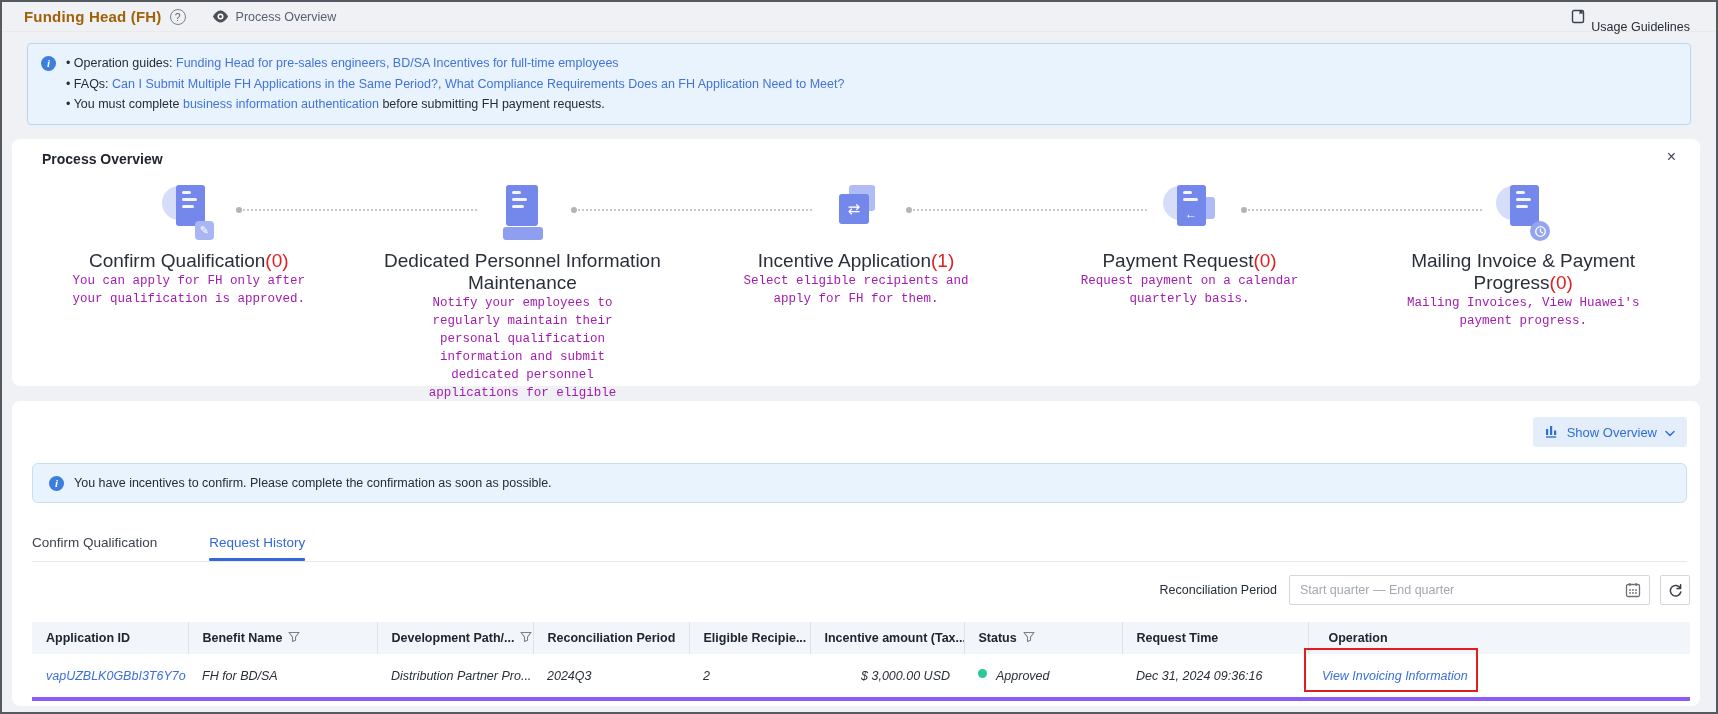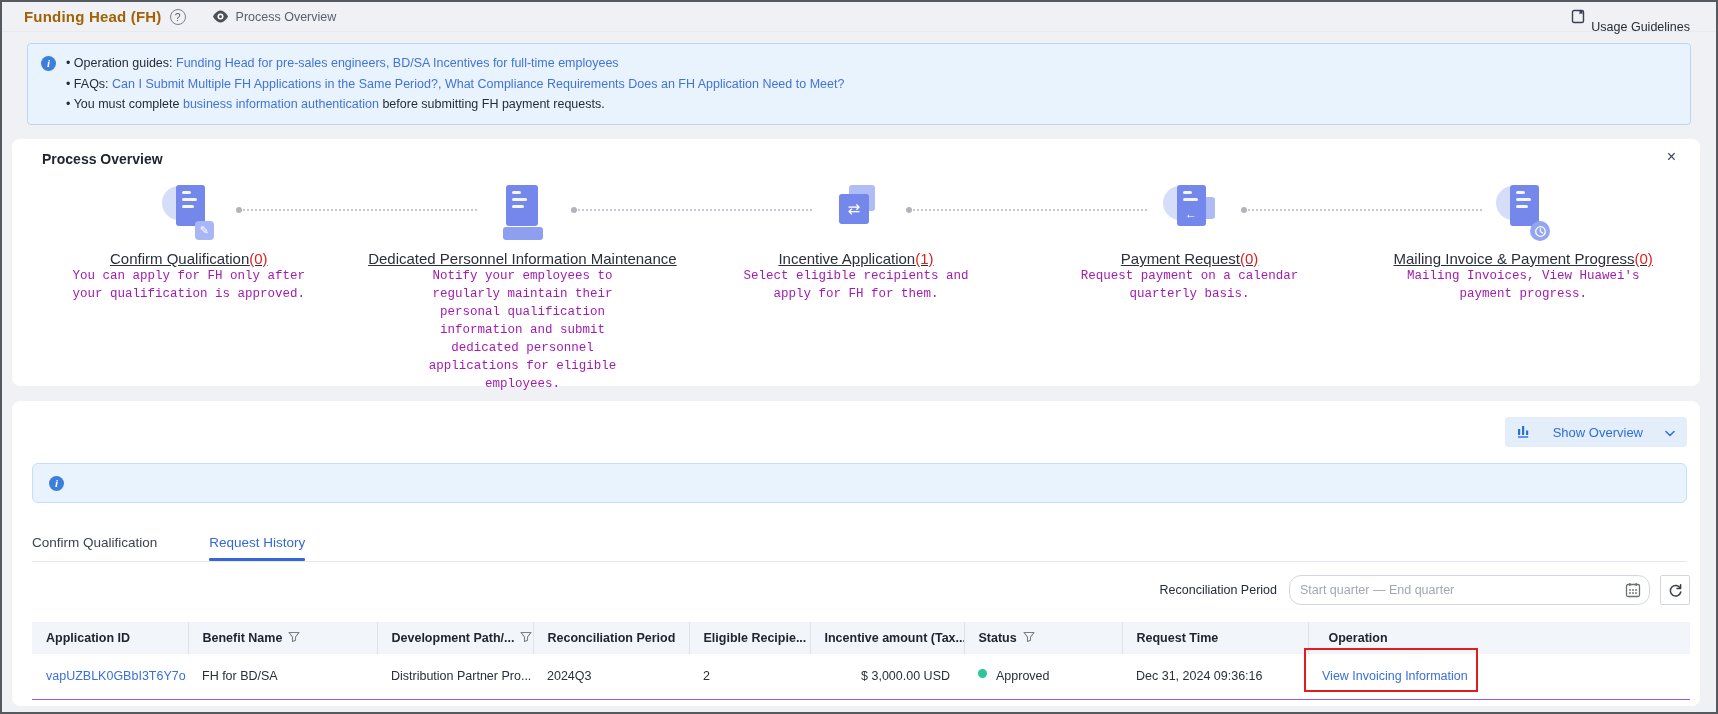--- a/index.html
+++ b/index.html
@@ -43,53 +43,53 @@
   .doc { position:absolute; left:18px; top:0; width:29px; height:41px; background:#7487ea; border-radius:3px; padding-top:6px; }
   .doc .ln { display:block; height:3px; background:#fff; opacity:.92; border-radius:2px; margin:0 0 4px 6px; }
   .ln.w1 { width:9px; } .ln.w2 { width:15px; } .ln.w3 { width:12px; }
   .badge { position:absolute; right:6px; bottom:-3px; width:19px; height:19px; background:#a8b6f4; border-radius:4px; color:#fff; font-size:11px; line-height:19px; text-align:center; }
   .badge-round { position:absolute; right:4px; bottom:-4px; width:20px; height:20px; background:#93a4f1; border-radius:50%; display:flex; align-items:center; justify-content:center; }
   .tray { position:absolute; left:12px; bottom:-3px; width:40px; height:13px; background:#8e9ff0; border-radius:3px; }
   .sq-back { position:absolute; left:24px; top:0; width:26px; height:26px; background:#b0bdf5; border-radius:3px; }
   .sq-front { position:absolute; left:14px; top:9px; width:30px; height:30px; background:#7487ea; border-radius:3px; color:#fff; font-size:15px; line-height:30px; text-align:center; }
   .sq-side { position:absolute; right:6px; top:12px; width:22px; height:22px; background:#aebcf5; border-radius:3px; }
   .doc .arrow { display:block; color:#fff; font-size:12px; text-align:center; margin-top:6px; }
-  .step-title { font-size:15px; color:#2a2f3a; cursor:pointer;text-decoration:underline; }
+  .step-title { font-size:19px; color:#2a2f3a; cursor:pointer; }
   .step-count { color:#e02020; }
   .step-desc { font-size:12.5px; color:#a21caf; line-height:18px; max-width:236px; margin:0 auto 0;font-family:Liberation Mono, monospace; }
   .connector { position:absolute; top:24px; border-top:2px dotted #c7c9ce; height:0; }
   .connector::before { content:""; position:absolute; left:-3px; top:-4px; width:6px; height:6px; border-radius:50%; background:#b2b4b9; }
   .c1 { left:217px; width:238px; } .c2 { left:552px; width:238px; } .c3 { left:887px; width:238px; } .c4 { left:1222px; width:238px; }
 
   
-  .show-overview { position:absolute; top:16px; right:13px; height:30px; padding:0 12px; background:#e4eefb; border:none; border-radius:3px; color:#2e6ed8; font-size:13px; font-family:"Liberation Sans", sans-serif; display:flex; align-items:center; gap:22px; cursor:pointer; }
+  .show-overview { position:absolute; top:16px; right:13px; height:30px; padding:0 12px; background:#e4eefb; border:none; border-radius:3px; color:#2e6ed8; font-size:13px; font-family:"Liberation Sans", sans-serif; display:flex; align-items:center; gap:8px; cursor:pointer; }
   .notice { position:absolute; left:20px; top:62px; width:1655px; height:40px; background:#e9f3fd; border:1px solid #c6def6; border-radius:6px; display:flex; align-items:center; padding:0 16px; }
   .notice .info-ico { margin:0 10px 0 0; }
   .notice-text { font-size:12.5px; color:#252b3a; }
 
   .tabs { position:absolute; left:20px; top:122px; height:38px; display:flex; gap:52px; }
   .tab { font-size:13.5px; color:#3c4250; cursor:pointer; padding-top:12px; position:relative; }
   .tab.active { color:#3468d6;text-align:center; }
   .tab.active::after { content:""; position:absolute; left:0; right:0; bottom:0; height:3px; background:#3468d6; border-radius:1px; }
   .tabs-divider { position:absolute; left:20px; right:13px; top:160px; height:1px; background:#e7e8eb; }
 
   .filter-row { position:absolute; top:174px; right:10px; display:flex; align-items:center; }
   .filter-label { font-size:12.5px; color:#252b3a; margin-right:12px; }
   .range-input { position:relative; width:361px; height:30px; margin-right:10px; }
-  .range-input input { width:100%; height:100%; border:1px solid #d3d6dd; border-radius:12px; padding:0 34px 0 10px; font-size:12.5px; color:#333; font-family:"Liberation Sans", sans-serif; background:#fff; }
+  .range-input input { width:100%; height:100%; border:1px solid #d3d6dd; border-radius:2px; padding:0 34px 0 10px; font-size:12.5px; color:#333; font-family:"Liberation Sans", sans-serif; background:#fff; }
   .range-input input::placeholder { color:#a2a7b1; }
   .cal-ico { position:absolute; right:9px; top:7px; cursor:pointer; }
   .refresh-btn { width:30px; height:30px; background:#fff; border:1px solid #d3d6dd; border-radius:2px; display:flex; align-items:center; justify-content:center; cursor:pointer; }
 
   
   table.grid { position:absolute; left:20px; top:221px; width:1658px; border-collapse:collapse; table-layout:fixed; }
   .grid th { height:32px; background:#f2f5fa; font-size:12.5px; font-weight:bold; color:#20252f; text-align:left; padding:0 8px 0 14px; border-right:1px solid #dfe2e8; white-space:nowrap; overflow:hidden; }
   .grid th:last-child { border-right:none;padding-left:20px; }
   .grid th .th-inner { display:flex; align-items:center; gap:6px; }
-  .grid td { height:45px; font-size:12.5px; color:#2a2f3a; padding:0 8px 0 14px; border-bottom:1px solid #8b5cf6; white-space:nowrap; overflow:hidden; }
+  .grid td { height:45px; font-size:12.5px; color:#2a2f3a; padding:0 8px 0 14px; border-bottom:4px solid #8b5cf6; white-space:nowrap; overflow:hidden;font-style:italic; }
   .td-right { text-align:right; padding-right:14px !important; }
   .id-link, .op-link { color:#3a6fd8; cursor:pointer; }
   .status-cell { display:flex; align-items:flex-start; gap:9px; }
   .status-dot { width:9px; height:9px; border-radius:50%; background:#2bc79a; flex:none; }
   .funnel { cursor:pointer; flex:none; }
 
   
   .red-box { position:absolute; left:1302px; top:646px; width:174px; height:44px; border:2px solid #e21d1d; pointer-events:none; }
 </style>
 </head>
@@ -222,20 +222,21 @@
             <rect x="1" y="12.3" width="10.2" height="1.4" fill="#2e6ed8"></rect>
           </svg></span>
       <span>Show Overview</span>
       <span><svg width="10" height="7" viewBox="0 0 10 7">
             <path d="M1 1.5l4 4 4-4" fill="none" stroke="#2e6ed8" stroke-width="1.5" stroke-linecap="round"></path>
           </svg></span>
     </button>
 
     <div class="notice">
       <span class="info-ico">i</span>
+      <span class="notice-text">You have incentives to confirm. Please complete the confirmation as soon as possible.</span>
     </div>
 
     <div class="tabs">
       <div class="tab">Confirm Qualification</div>
       <div class="tab active">Request History</div>
     </div>
     <div class="tabs-divider"></div>
 
     <div class="filter-row">
       <span class="filter-label">Reconciliation Period</span>

